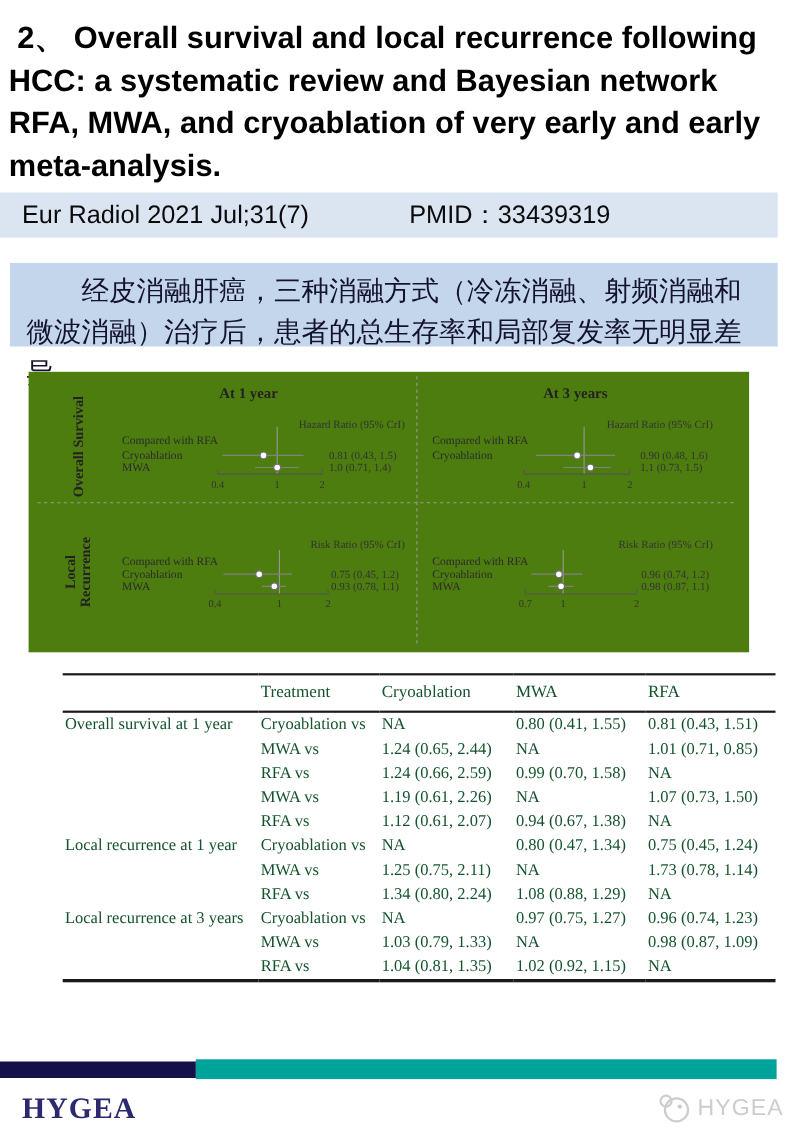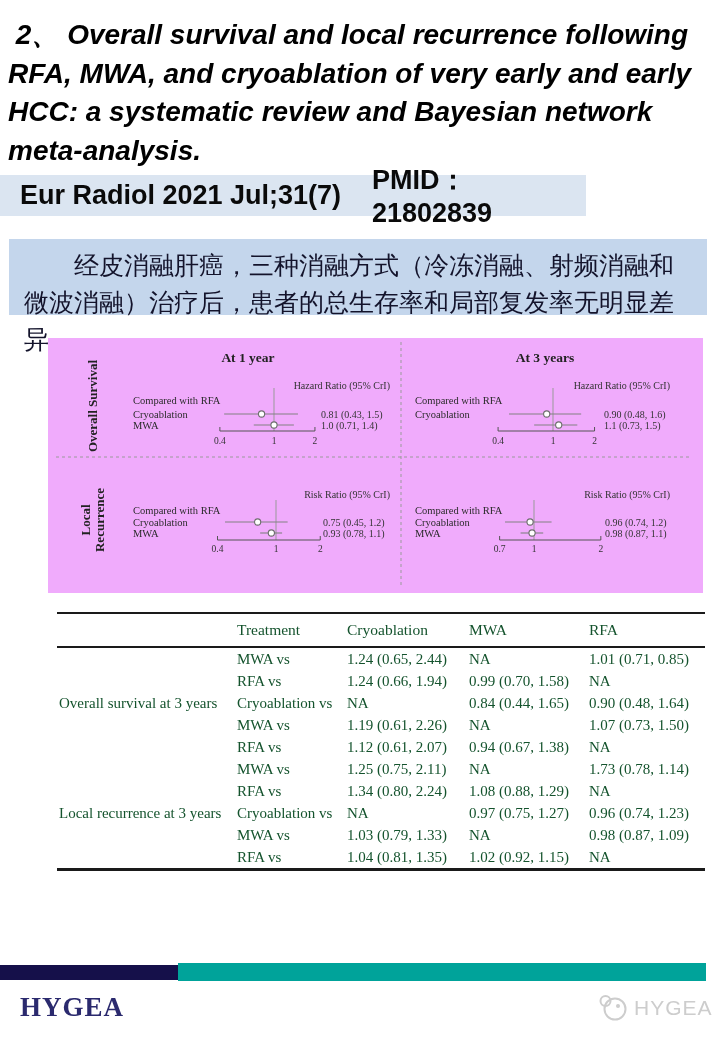--- a/index.html
+++ b/index.html
@@ -1,32 +1,32 @@
 <!DOCTYPE html>
 <html><head>
 <meta charset="utf-8">
 <style>
   html,body{margin:0;padding:0;background:#fff;}
   .page{position:relative;width:720px;height:1040px;background:#ffffff;overflow:hidden;
         font-family:"Liberation Sans","DejaVu Sans",sans-serif;}
   
   .title{position:absolute;left:8px;top:16px;width:706px;color:#000;
          font-size:28px;font-weight:700;line-height:38.5px;}
-  .title div{white-space:pre-wrap;font-style:italic;}
-  
-  .citation-bar{position:absolute;left:0;top:175px;width:586px;height:41px;background:#dbe5f1;
-                display:flex;align-items:center;font-size:27px;font-weight:700;color:#0a0a0a;}
+  .title div{white-space:pre-wrap;}
+  
+  .citation-bar{position:absolute;left:0;top:175px;width:707px;height:41px;background:#dbe5f1;
+                display:flex;align-items:center;font-size:23px;font-weight:400;color:#0a0a0a;}
   .citation-bar .journal{position:absolute;left:20px;}
   .citation-bar .pmid{position:absolute;left:372px;}
   
   .summary-bar{position:absolute;left:9px;top:239px;width:668px;height:62px;background:#c4d6ec;
                color:#13132b;font-size:25px;line-height:37px;padding:8px 15px 6px 15px;
                text-indent:2em;font-family:"Liberation Sans","DejaVu Sans",sans-serif;}
   
-  .figure{position:absolute;left:48px;top:338px;width:655px;height:255px;background:#f0abfc;}
+  .figure{position:absolute;left:26px;top:338px;width:655px;height:255px;background:#4d7c0f;}
   
   .table-wrap{position:absolute;left:57px;top:612px;width:648px;}
   table.results{border-collapse:collapse;table-layout:fixed;width:648px;
                 font-family:"Liberation Serif","DejaVu Serif",serif;font-size:15px;color:#14532d;
                 border-top:2.5px solid #1a1a1a;border-bottom:3px solid #1a1a1a;}
   table.results thead tr{border-bottom:2px solid #1a1a1a;height:34px;}
   table.results thead th{font-weight:normal;text-align:left;font-size:15.5px;padding:0 0 0 2px;}
   table.results tbody td{height:22px;padding:0 0 0 2px;white-space:nowrap;overflow:hidden;}
   
   .bar-teal{position:absolute;left:178px;top:963px;width:528px;height:18px;background:#00a39a;}
@@ -36,28 +36,28 @@
   .watermark{position:absolute;left:598px;top:994px;display:flex;align-items:center;gap:6px;
              color:#cdcdcd;font-size:21px;letter-spacing:1px;font-family:"Liberation Sans",sans-serif;}
 </style>
 </head>
 <body>
 
 <div class="page">
 
   <div class="title">
     <div> 2、 Overall survival and local recurrence following</div>
+    <div>HCC: a systematic review and Bayesian network</div>
     <div>RFA, MWA, and cryoablation of very early and early</div>
-    <div>HCC: a systematic review and Bayesian network</div>
     <div>meta-analysis.</div>
   </div>
 
   <div class="citation-bar" style="background: rgb(219, 229, 241);">
     <span class="journal">Eur Radiol 2021 Jul;31(7)</span>
-    <span class="pmid">PMID：21802839</span>
+    <span class="pmid">PMID：33439319</span>
   </div>
 
   <div class="summary-bar" style="background: rgb(196, 214, 236);">经皮消融肝癌，三种消融方式（冷冻消融、射频消融和微波消融）治疗后，患者的总生存率和局部复发率无明显差异。</div>
 
   <div class="figure">
     <svg id="forestSvg" width="655" height="255" viewBox="0 0 655 255" xmlns="http://www.w3.org/2000/svg">
         <text x="200" y="24" fill="#222" font-family="&quot;Liberation Serif&quot;,&quot;DejaVu Serif&quot;,serif" font-size="13.5" font-weight="bold" text-anchor="middle">At 1 year</text>
         <text x="49" y="68" fill="#222" font-family="&quot;Liberation Serif&quot;,&quot;DejaVu Serif&quot;,serif" font-size="13" font-weight="bold" text-anchor="middle" transform="rotate(-90 49 68)">Overall Survival</text>
         <text x="342" y="51" fill="#333" font-family="&quot;Liberation Serif&quot;,&quot;DejaVu Serif&quot;,serif" font-size="10" font-weight="normal" text-anchor="end">Hazard Ratio (95% CrI)</text>
         <text x="85" y="65.5" fill="#2b2b2b" font-family="&quot;Liberation Serif&quot;,&quot;DejaVu Serif&quot;,serif" font-size="10.5" font-weight="normal" text-anchor="start">Compared with RFA</text>
@@ -147,53 +147,60 @@
           <tr>
             <th></th>
             <th>Treatment</th>
             <th>Cryoablation</th>
             <th>MWA</th>
             <th>RFA</th>
           </tr>
         </thead>
         <tbody>
           <tr>
+            <td>Overall survival at 1 year</td>
+            <td>Cryoablation vs</td>
+            <td>NA</td>
+            <td>0.80 (0.41, 1.55)</td>
+            <td>0.81 (0.43, 1.51)</td>
+          </tr>
+          <tr>
             <td></td>
             <td>MWA vs</td>
             <td>1.24 (0.65, 2.44)</td>
             <td>NA</td>
             <td>1.01 (0.71, 0.85)</td>
           </tr>
           <tr>
             <td></td>
             <td>RFA vs</td>
-            <td>1.24 (0.66, 1.94)</td>
+            <td>1.24 (0.66, 2.59)</td>
             <td>0.99 (0.70, 1.58)</td>
             <td>NA</td>
-          </tr>
-          <tr>
-            <td>Overall survival at 3 years</td>
-            <td>Cryoablation vs</td>
-            <td>NA</td>
-            <td>0.84 (0.44, 1.65)</td>
-            <td>0.90 (0.48, 1.64)</td>
           </tr>
           <tr>
             <td></td>
             <td>MWA vs</td>
             <td>1.19 (0.61, 2.26)</td>
             <td>NA</td>
             <td>1.07 (0.73, 1.50)</td>
           </tr>
           <tr>
             <td></td>
             <td>RFA vs</td>
             <td>1.12 (0.61, 2.07)</td>
             <td>0.94 (0.67, 1.38)</td>
             <td>NA</td>
+          </tr>
+          <tr>
+            <td>Local recurrence at 1 year</td>
+            <td>Cryoablation vs</td>
+            <td>NA</td>
+            <td>0.80 (0.47, 1.34)</td>
+            <td>0.75 (0.45, 1.24)</td>
           </tr>
           <tr>
             <td></td>
             <td>MWA vs</td>
             <td>1.25 (0.75, 2.11)</td>
             <td>NA</td>
             <td>1.73 (0.78, 1.14)</td>
           </tr>
           <tr>
             <td></td>

